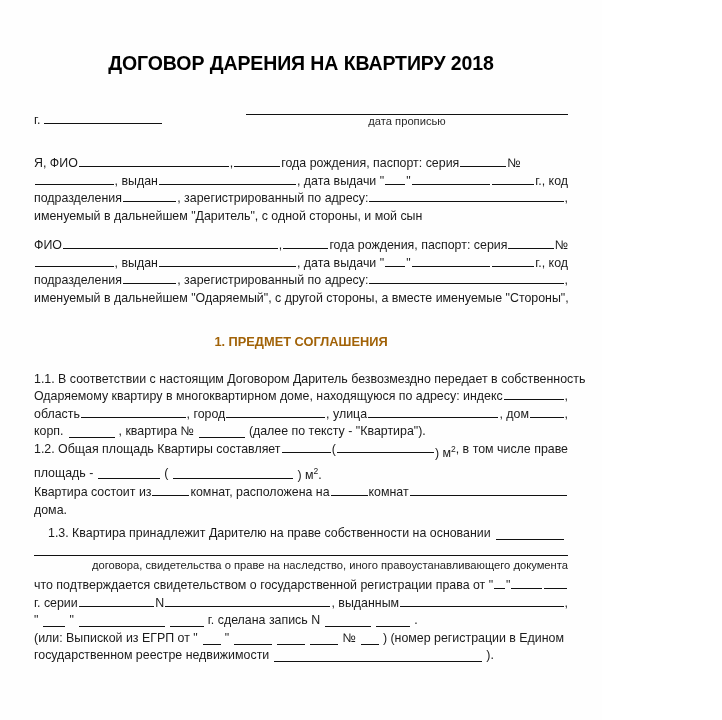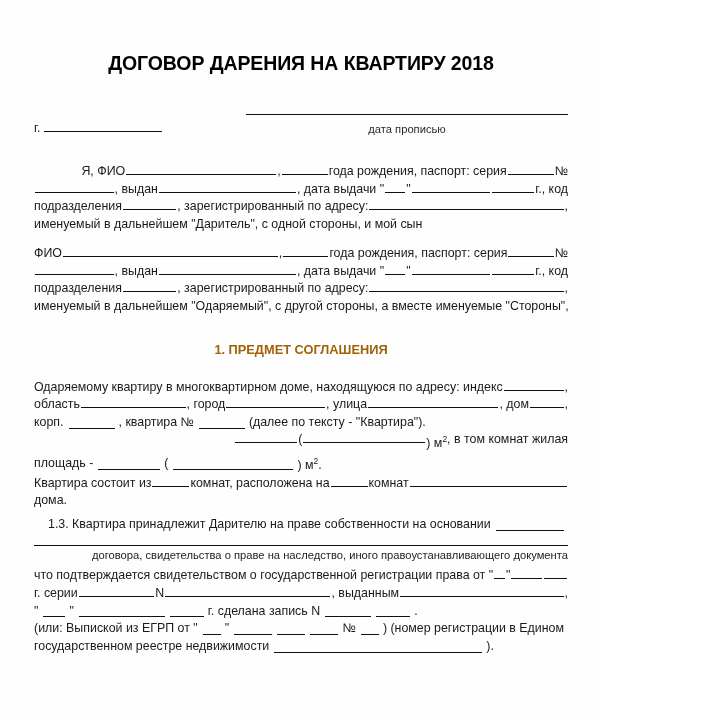--- a/index.html
+++ b/index.html
@@ -41,21 +41,21 @@
   .row {
     font-size: 12.4px;
     line-height: 17.5px;
     color: #191919;
     white-space: nowrap;
   }
 
   
   .just {
     display: flex;
-    justify-content: flex-end;
+    justify-content: flex-start;
     width: 100%;
     font-size: 12.4px;
     line-height: 17.6px;
     white-space: nowrap;
   }
   .just.tight { justify-content: flex-start; align-items: center; }
   .just.tight > * { margin-right: 4px; }
 
   
   .fill {
@@ -91,21 +91,21 @@
   }
   .date-block { width: 322px; text-align: center; }
   .date-rule {
     width: 322px;
     border-bottom: 1.6px solid #111;
     height: 1px;
   }
   .date-caption {
     font-size: 11.2px;
     text-align: center;
-    margin-top: 8px;
+    margin-top: 0;
     color: #2a2a2a;
   }
 
   
   .party { margin-top: 28px; }
   .party.second { margin-top: 12px; }
 
   
   .section-heading {
     text-align: center;
@@ -212,20 +212,21 @@
       <span>,  зарегистрированный  по  адресу:</span>
       <span class="fill" style="width:226px"></span>
       <span>,</span>
     </div>
     <div class="row">именуемый  в  дальнейшем  "Одаряемый",  с  другой  стороны,  а  вместе  именуемые  "Стороны",</div>
   </div>
 
   <div class="section-heading">1. ПРЕДМЕТ СОГЛАШЕНИЯ</div>
 
   <div class="clause">
+    <div class="row">1.1.  В  соответствии  с  настоящим  Договором  Даритель  безвозмездно  передает  в  собственность</div>
     <div class="just">
       <span>Одаряемому квартиру в многоквартирном доме, находящуюся по адресу: индекс</span>
       <span class="fill xl"></span>
       <span>,</span>
     </div>
     <div class="just">
       <span>область</span>
       <span class="fill" style="width:106px"></span>
       <span>,  город</span>
       <span class="fill" style="width:100px"></span>
@@ -239,25 +240,26 @@
       <span>корп.</span>
       <span class="fill s"></span>
       <span>,  квартира №</span>
       <span class="fill s"></span>
       <span>(далее по тексту - "Квартира").</span>
     </div>
   </div>
 
   <div class="clause compact">
     <div class="just">
+      <span>1.2.  Общая  площадь  Квартиры  составляет</span>
       <span class="fill m"></span>
       <span>(</span>
       <span class="fill" style="width:122px"></span>
       <span><span>)  м</span><span class="sup">2</span></span>
-      <span>,  в  том  комнат  жилая</span>
+      <span>,  в  том  числе  праве</span>
     </div>
     <div class="just tight">
       <span>площадь -</span>
       <span class="fill m"></span>
       <span>(</span>
       <span class="fill" style="width:120px"></span>
       <span><span>)  м</span><span class="sup">2</span><span>.</span></span>
     </div>
     <div class="just">
       <span>Квартира  состоит  из</span>

